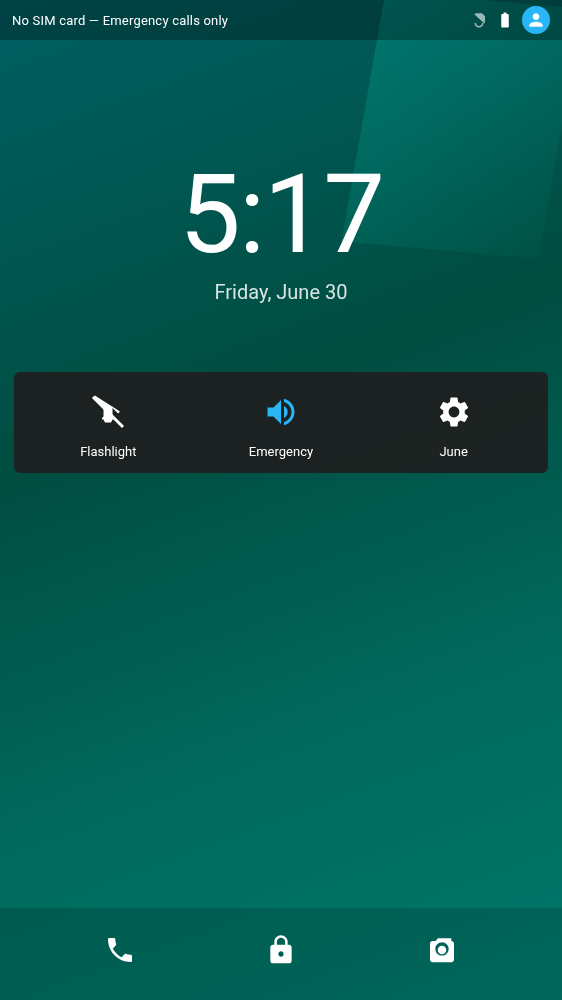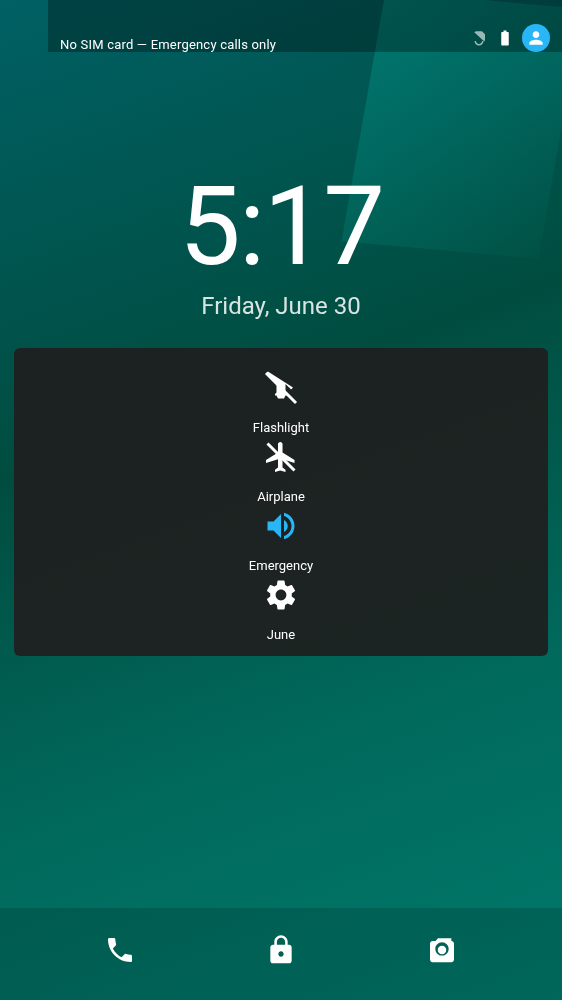--- a/index.html
+++ b/index.html
@@ -31,26 +31,25 @@
       background: linear-gradient(135deg, rgba(0,150,136,0.5) 0%, rgba(0,105,92,0.1) 100%);
       transform: skewX(-10deg) skewY(5deg);
       z-index: 0;
     }
 
     
     .status-bar {
       position: relative;
       z-index: 10;
       display: flex;
-      align-items: flex-end;
+      align-items: center;
       justify-content: space-between;
       background: rgba(0,0,0,0.3);
       padding: 0 12px;
-      height: 52px;
-      margin-left: 48px;
+      height: 40px;
     }
 
     .status-bar-left {
       color: white;
       font-size: 13px;
       font-weight: 400;
       letter-spacing: 0.2px;
     }
 
     .status-bar-right {
@@ -70,37 +69,36 @@
     .clock-time {
       color: white;
       font-size: 110px;
       font-weight: 400;
       letter-spacing: -2px;
       line-height: 1;
     }
 
     .clock-date {
       color: rgba(255,255,255,0.85);
-      font-size: 24px;
+      font-size: 20px;
       font-weight: 400;
       margin-top: 10px;
     }
 
     
     .quick-actions {
       position: relative;
       z-index: 10;
       background: rgba(30,30,30,0.92);
-      margin: 28px 14px 0;
+      margin: 68px 14px 0;
       border-radius: 6px;
       display: flex;
       align-items: center;
       justify-content: space-around;
       padding: 18px 8px 14px;
-      flex-direction: column;
     }
 
     .quick-action-item {
       display: flex;
       flex-direction: column;
       align-items: center;
       gap: 10px;
       cursor: pointer;
       min-width: 70px;
     }
@@ -232,30 +230,20 @@
     <div class="quick-action-icon">
       <svg viewBox="0 0 24 24" fill="white" xmlns="http://www.w3.org/2000/svg">
 
         <path d="M3.27 1L2 2.27l7 7V15l-1 1v1h8v-1l-1-1V9.27l3.73 3.73L20 11.73 3.27 1zM15 16H9v1l1 2h4l1-2v-1z"></path>
         <line x1="2" y1="2" x2="22" y2="22" stroke="white" stroke-width="2"></line>
       </svg>
     </div>
     <span class="quick-action-label">Flashlight</span>
   </div>
 
-  <div class="quick-action-item">
-    <div class="quick-action-icon">
-      <svg viewBox="0 0 24 24" fill="white" xmlns="http://www.w3.org/2000/svg">
-        <path d="M21 16v-2l-8-5V3.5c0-.83-.67-1.5-1.5-1.5S10 2.67 10 3.5V9l-8 5v2l8-2.5V19l-2 1.5V22l3.5-1 3.5 1v-1.5L13 19v-5.5l8 2.5z"></path>
-
-        <line x1="3" y1="3" x2="21" y2="21" stroke="white" stroke-width="2"></line>
-      </svg>
-    </div>
-    <span class="quick-action-label">Airplane</span>
-  </div>
 
 
 
   <div class="quick-action-item">
     <div class="quick-action-icon active">
       <svg viewBox="0 0 24 24" fill="#29b6f6" xmlns="http://www.w3.org/2000/svg">
         <path d="M3 9v6h4l5 5V4L7 9H3zm13.5 3c0-1.77-1.02-3.29-2.5-4.03v8.05c1.48-.73 2.5-2.25 2.5-4.02z"></path>
         <path d="M14 3.23v2.06c2.89.86 5 3.54 5 6.71s-2.11 5.85-5 6.71v2.06c4.01-.91 7-4.49 7-8.77s-2.99-7.86-7-8.77z"></path>
       </svg>
     </div>

